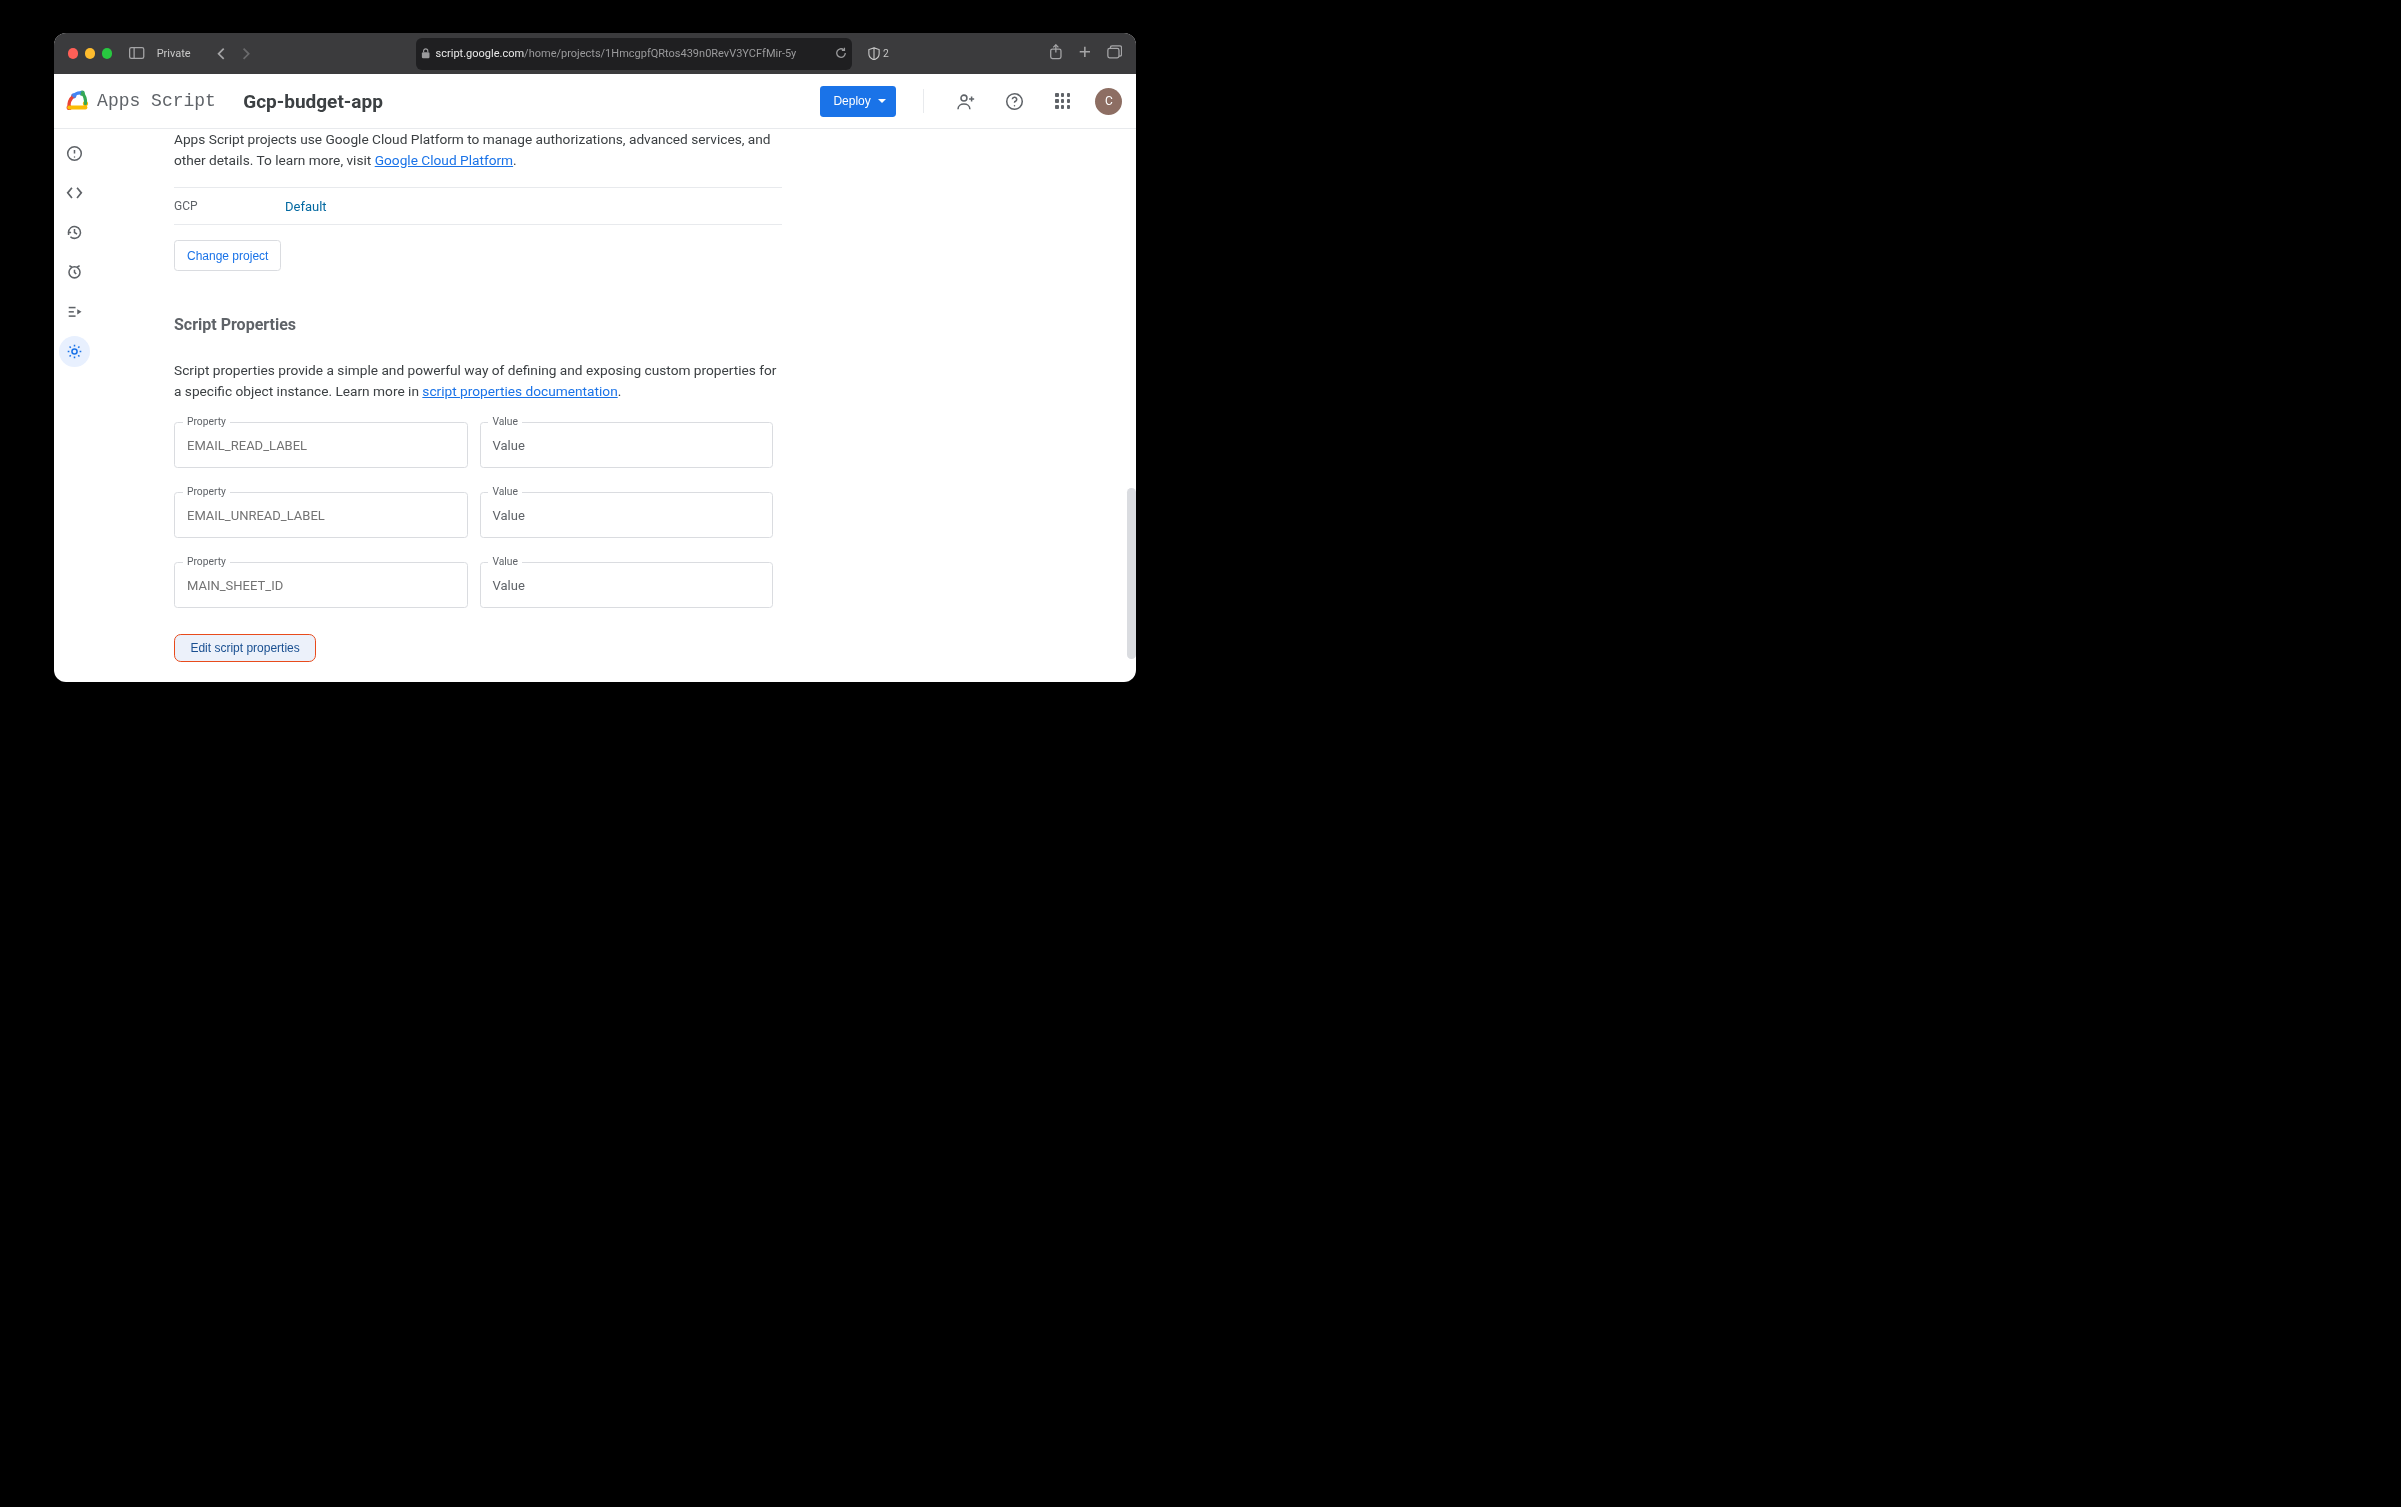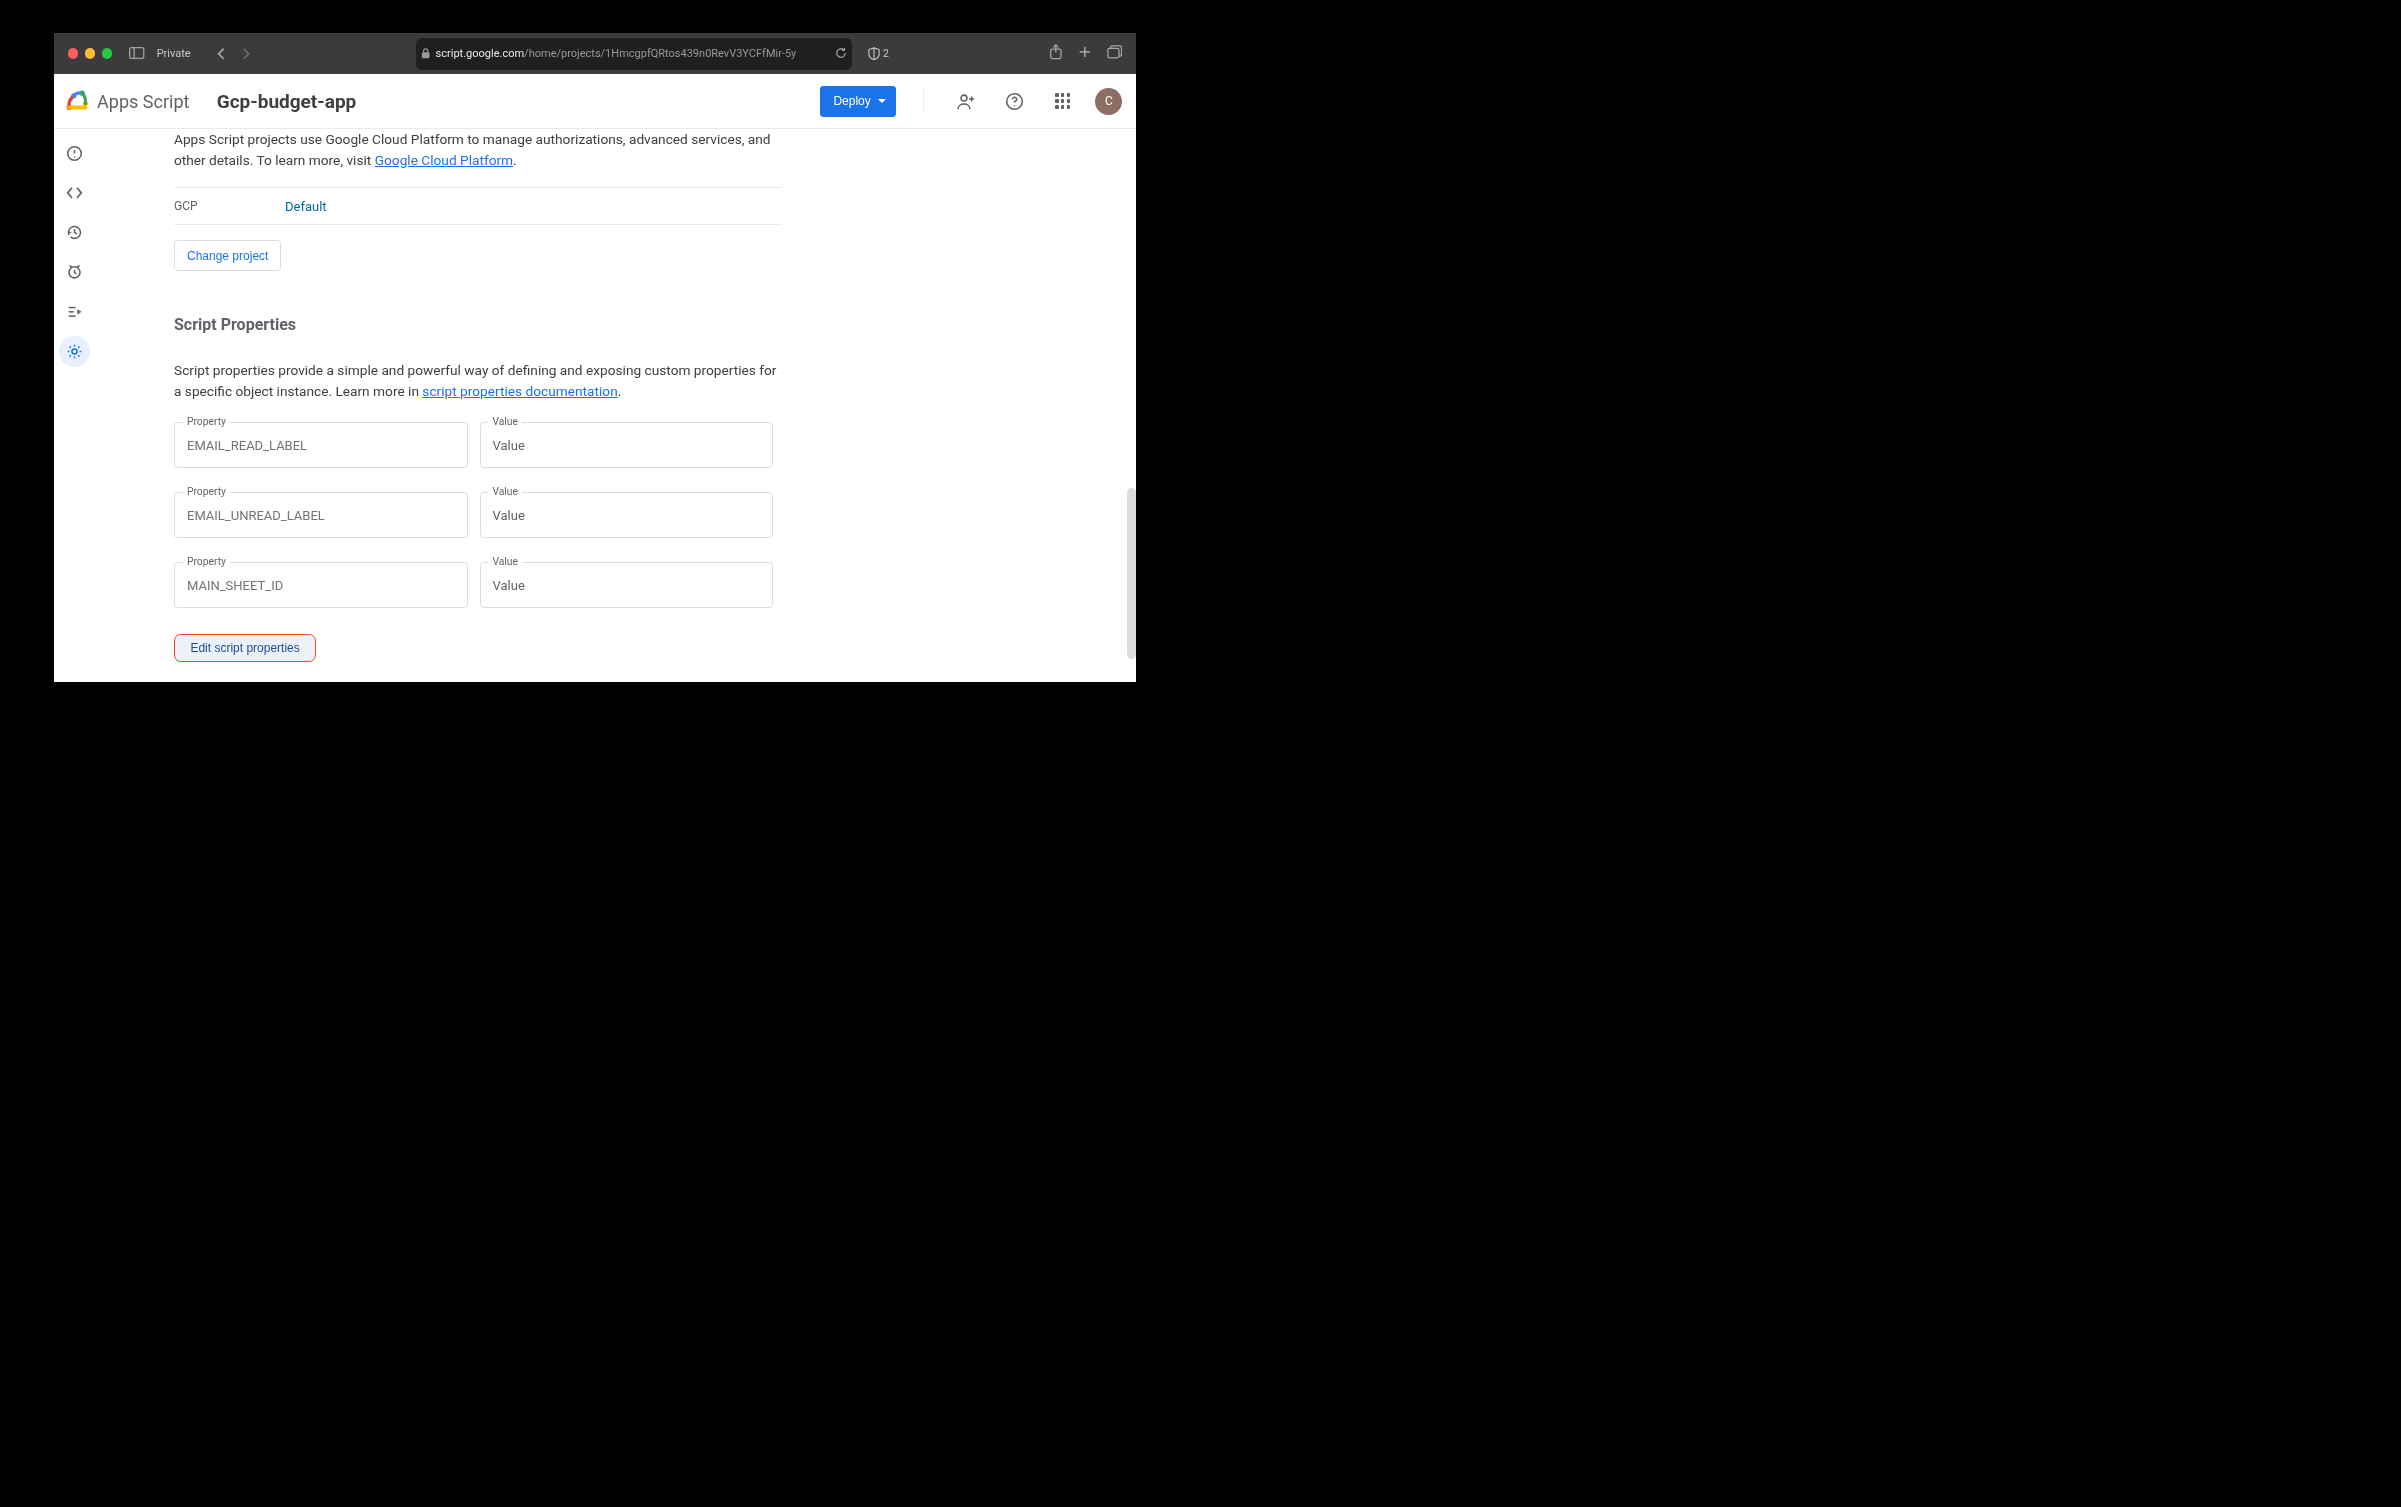--- a/index.html
+++ b/index.html
@@ -10,21 +10,21 @@
     height: 754px;
     position: relative;
   }
   .browser-window {
     position: absolute;
     left: 54px;
     top: 33px;
     width: 1082px;
     height: 649px;
     background: #fff;
-    border-radius: 0;
+    border-radius: 12px;
     overflow: hidden;
     box-shadow: 0 8.6px 34px rgba(0,0,0,0.5);
   }
   .titlebar {
     height: 41px;
     background: #3b3b3d;
     display: flex;
     align-items: center;
     padding: 0 13.7px;
     gap: 10.3px;
@@ -65,21 +65,21 @@
   
   .app-header {
     height: 55px;
     background: #fff;
     border-bottom: 0.9px solid #e8eaed;
     display: flex;
     align-items: center;
     padding: 0 13.7px 0 10.3px;
     gap: 17px;
   }
-  .logo-block { display:flex; align-items:center; gap:6.8px; }
+  .logo-block { display:flex; align-items:center; gap:6.8px;font-family:Liberation Mono, monospace; }
   .logo-svg { width: 26px; height: 26px; }
   .product-name { font-size: 18px; color: #5f6368; letter-spacing: 0; }
   .project-name { font-size: 19px; color: #3c4043; margin-left: 10.3px; font-weight: bold; }
   .header-spacer { flex:1; }
   .deploy-btn {
     background: #1a73e8;
     color: #fff;
     border: none;
     border-radius: 3.4px;
     height: 31px;

